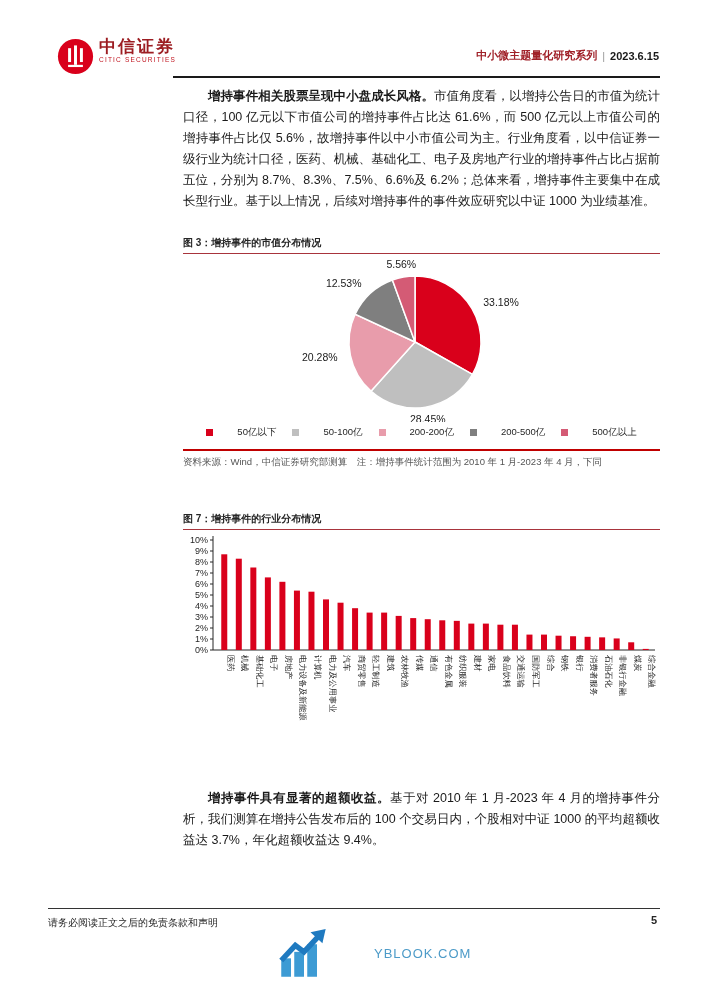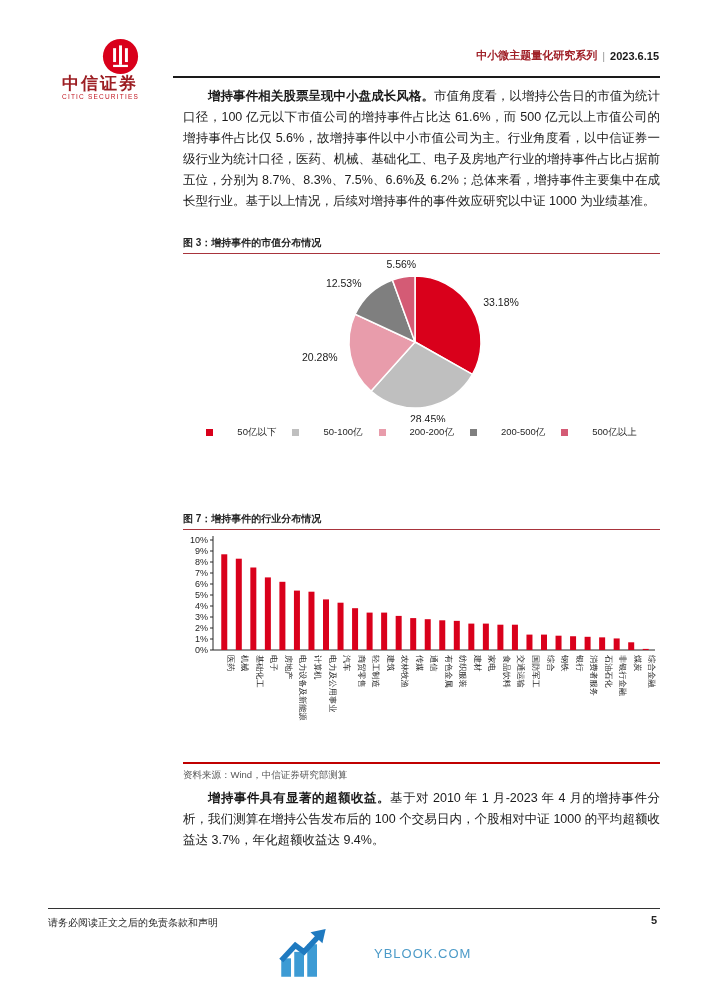--- a/index.html
+++ b/index.html
@@ -4,21 +4,21 @@
 <style>
   * { margin:0; padding:0; box-sizing:border-box; }
   html,body { background:#e8e8e8; }
   body { font-family:"Liberation Sans", sans-serif; }
   .page {
     position:relative; width:702px; height:991px; margin:0 auto;
     background:#ffffff; overflow:hidden;
   }
 
   
-  .header-logo { position:absolute; left:57px; top:38px; display:flex; align-items:flex-end;flex-direction:column; }
+  .header-logo { position:absolute; left:57px; top:38px; display:flex; align-items:flex-start; }
   .logo-mark { width:37px; height:37px; }
   .logo-text { margin-left:5px; }
   .logo-cn { font-size:17px; font-weight:bold; color:#9c1d22; letter-spacing:2px; line-height:18px; }
   .logo-en { font-size:6.5px; color:#c0141f; letter-spacing:1.2px; line-height:8px; }
   .header-right {
     position:absolute; right:43px; top:48px; font-size:11px; font-weight:bold;
     display:flex; align-items:center; gap:5px;
   }
   .series-title { color:#a02028; }
   .header-sep { color:#999; font-weight:normal; }
@@ -122,20 +122,23 @@
           </span>
           <span class="legend-item">
             <span class="legend-swatch" style="background: rgb(127, 127, 127);"></span>
             <span>200-500亿</span>
           </span>
           <span class="legend-item">
             <span class="legend-swatch" style="background: rgb(212, 91, 117);"></span>
             <span>500亿以上</span>
           </span>
         </div>
+      <div class="source-block">
+        <div class="source-text">资料来源：Wind，中信证券研究部测算　注：增持事件统计范围为 2010 年 1 月-2023 年 4 月，下同</div>
+      </div>
     </div>
   </div>
 
   <div class="figure" id="fig4">
     <div class="fig-title">图 7：增持事件的行业分布情况</div>
     <div class="fig-body">
       <svg id="bar-svg" width="477" height="222" viewBox="0 0 477 222">
           <line x1="27" y1="120" x2="30" y2="120" stroke="#262626" stroke-width="1"></line>
           <text x="25" y="123" text-anchor="end" font-size="9" fill="#262626">0%</text>
           <line x1="27" y1="109" x2="30" y2="109" stroke="#262626" stroke-width="1"></line>
@@ -214,23 +217,20 @@
           <text x="408.09999999999997" y="125" font-size="8.2" fill="#262626" text-anchor="start" transform="rotate(90 408.09999999999997 125)">消费者服务</text>
           <rect x="416.1333333333333" y="107.35" width="6" height="12.649999999999999" fill="#d9001b"></rect>
           <text x="422.6333333333333" y="125" font-size="8.2" fill="#262626" text-anchor="start" transform="rotate(90 422.6333333333333 125)">石油石化</text>
           <rect x="430.66666666666663" y="108.45" width="6" height="11.55" fill="#d9001b"></rect>
           <text x="437.16666666666663" y="125" font-size="8.2" fill="#262626" text-anchor="start" transform="rotate(90 437.16666666666663 125)">非银行金融</text>
           <rect x="445.2" y="112.3" width="6" height="7.699999999999999" fill="#d9001b"></rect>
           <text x="451.7" y="125" font-size="8.2" fill="#262626" text-anchor="start" transform="rotate(90 451.7 125)">煤炭</text>
           <rect x="459.7333333333333" y="118.9" width="6" height="1.1" fill="#d9001b"></rect>
           <text x="466.2333333333333" y="125" font-size="8.2" fill="#262626" text-anchor="start" transform="rotate(90 466.2333333333333 125)">综合金融</text>
         </svg>
-      <div class="source-block">
-        <div class="source-text">资料来源：Wind，中信证券研究部测算</div>
-      </div>
     </div>
   </div>
 
   <p class="para" id="para2"><b>增持事件具有显著的超额收益。</b><span>基于对 2010 年 1 月-2023 年 4 月的增持事件分析，我们测算在增持公告发布后的 100 个交易日内，个股相对中证 1000 的平均超额收益达 3.7%，年化超额收益达 9.4%。</span></p>
 
   <div class="footer-rule"></div>
   <div class="footer-disclaimer">请务必阅读正文之后的免责条款和声明</div>
   <div class="footer-page">5</div>
 
   <div class="watermark">

